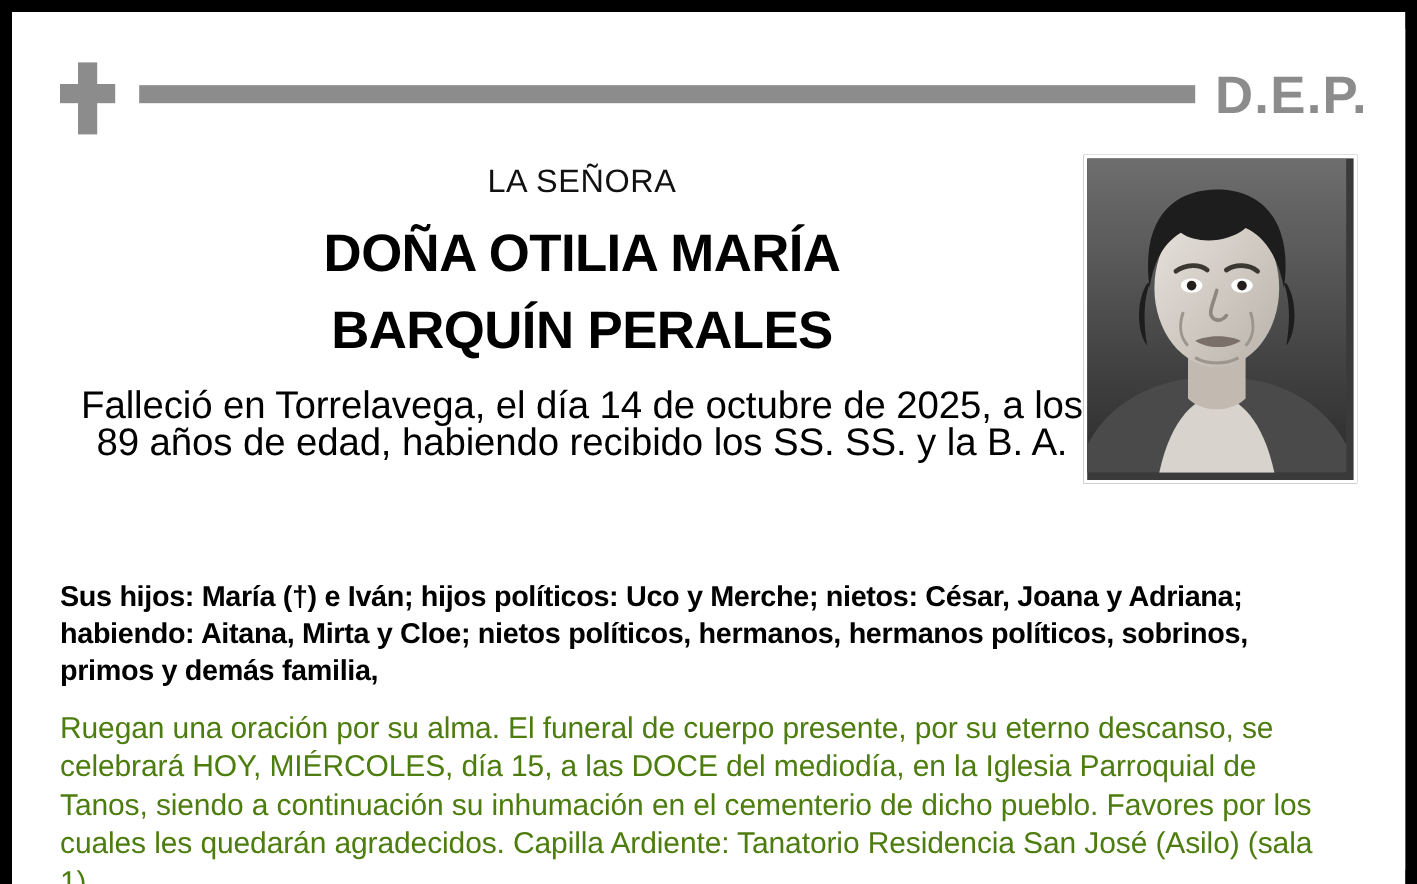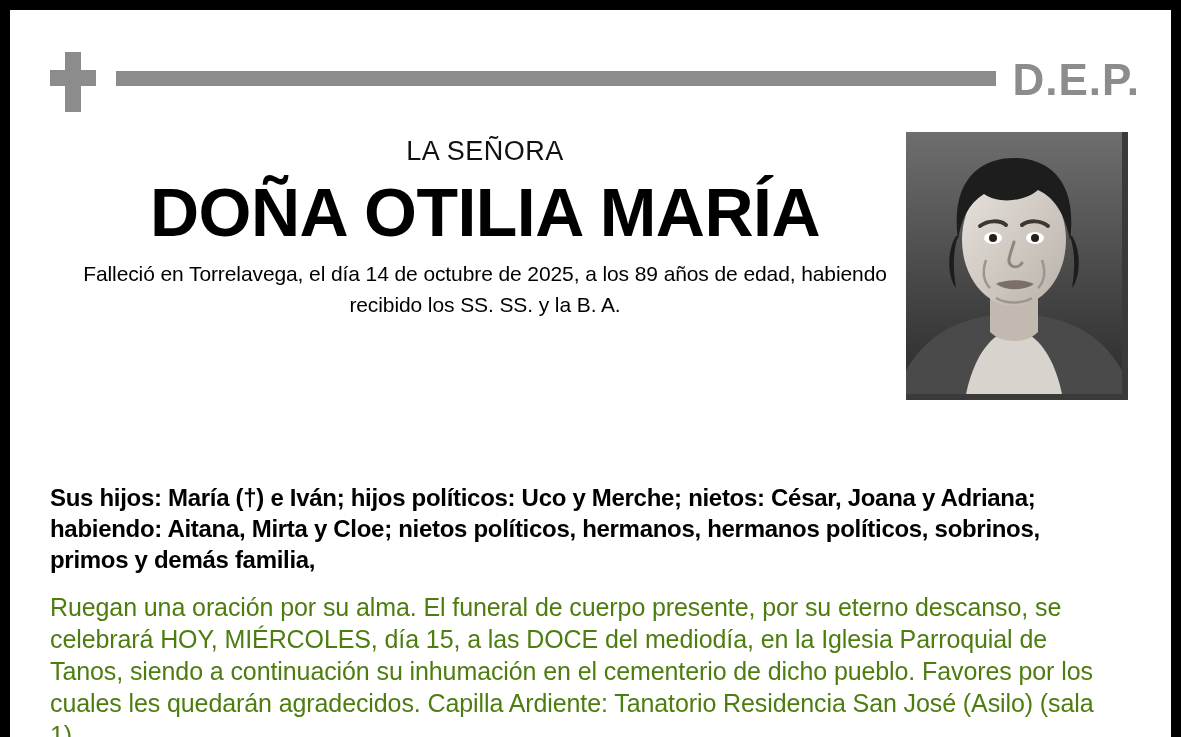--- a/index.html
+++ b/index.html
@@ -145,21 +145,21 @@
   .eyebrow {
     font-size: 27px;
     color: #111;
     letter-spacing: 0.5px;
     margin: 0 0 6px 0;
     line-height: 34px;
     font-family: "Liberation Sans", sans-serif;
   }
 
   .name {
-    font-size: 68px;
+    font-size: 44px;
     font-weight: bold;
     line-height: 64px;
     color: #000000;
     margin: 12px;
     letter-spacing: -0.5px;
     font-family: "Liberation Sans", sans-serif;
   }
   .name .line2 {
     display: block;
   }
@@ -167,21 +167,21 @@
   .widow {
     font-size: 24px;
     font-weight: bold;
     color: #000000;
     margin: 14px 0 0 0;
     line-height: 30px;
     letter-spacing: -0.2px;
   }
 
   .death-info {
-    font-size: 21px;
+    font-size: 32px;
     color: #000000;
     margin: 14px 0 0 0;
     line-height: 31px;
     letter-spacing: -0.1px;
   }
 
   .family {
     font-size: 24px;
     font-weight: bold;
     color: #000000;
@@ -262,20 +262,21 @@
         <path d="M 136 128 C 140 140 138 150 132 156" stroke="#9d958c" stroke-width="2.5" fill="none"></path>
 
         <path d="M 90 166 C 100 172 116 172 126 166" stroke="#9d958c" stroke-width="2.5" fill="none"></path>
       </svg>
     </div>
 
     <div class="content">
       <p class="eyebrow">LA SEÑORA</p>
       <h1 class="name">
         <span>DOÑA OTILIA MARÍA</span>
+        <span class="line2">BARQUÍN PERALES</span>
       </h1>
       <p class="death-info">Falleció en Torrelavega, el día 14 de octubre de 2025, a los 89 años de edad, habiendo recibido los SS. SS. y la B. A.</p>
     </div>
 
     <div style="position:absolute; left:40px; top:440px; width:1080px;">
       <p class="family">Sus hijos: María (†) e Iván; hijos políticos: Uco y Merche; nietos: César, Joana y Adriana; habiendo: Aitana, Mirta y Cloe; nietos políticos, hermanos, hermanos políticos, sobrinos, primos y demás familia,</p>
       <p class="service">Ruegan una oración por su alma. El funeral de cuerpo presente, por su eterno descanso, se celebrará HOY, MIÉRCOLES, día 15, a las DOCE del mediodía, en la Iglesia Parroquial de Tanos, siendo a continuación su inhumación en el cementerio de dicho pueblo. Favores por los cuales les quedarán agradecidos. Capilla Ardiente: Tanatorio Residencia San José (Asilo) (sala 1).</p>
 
     </div>
 

